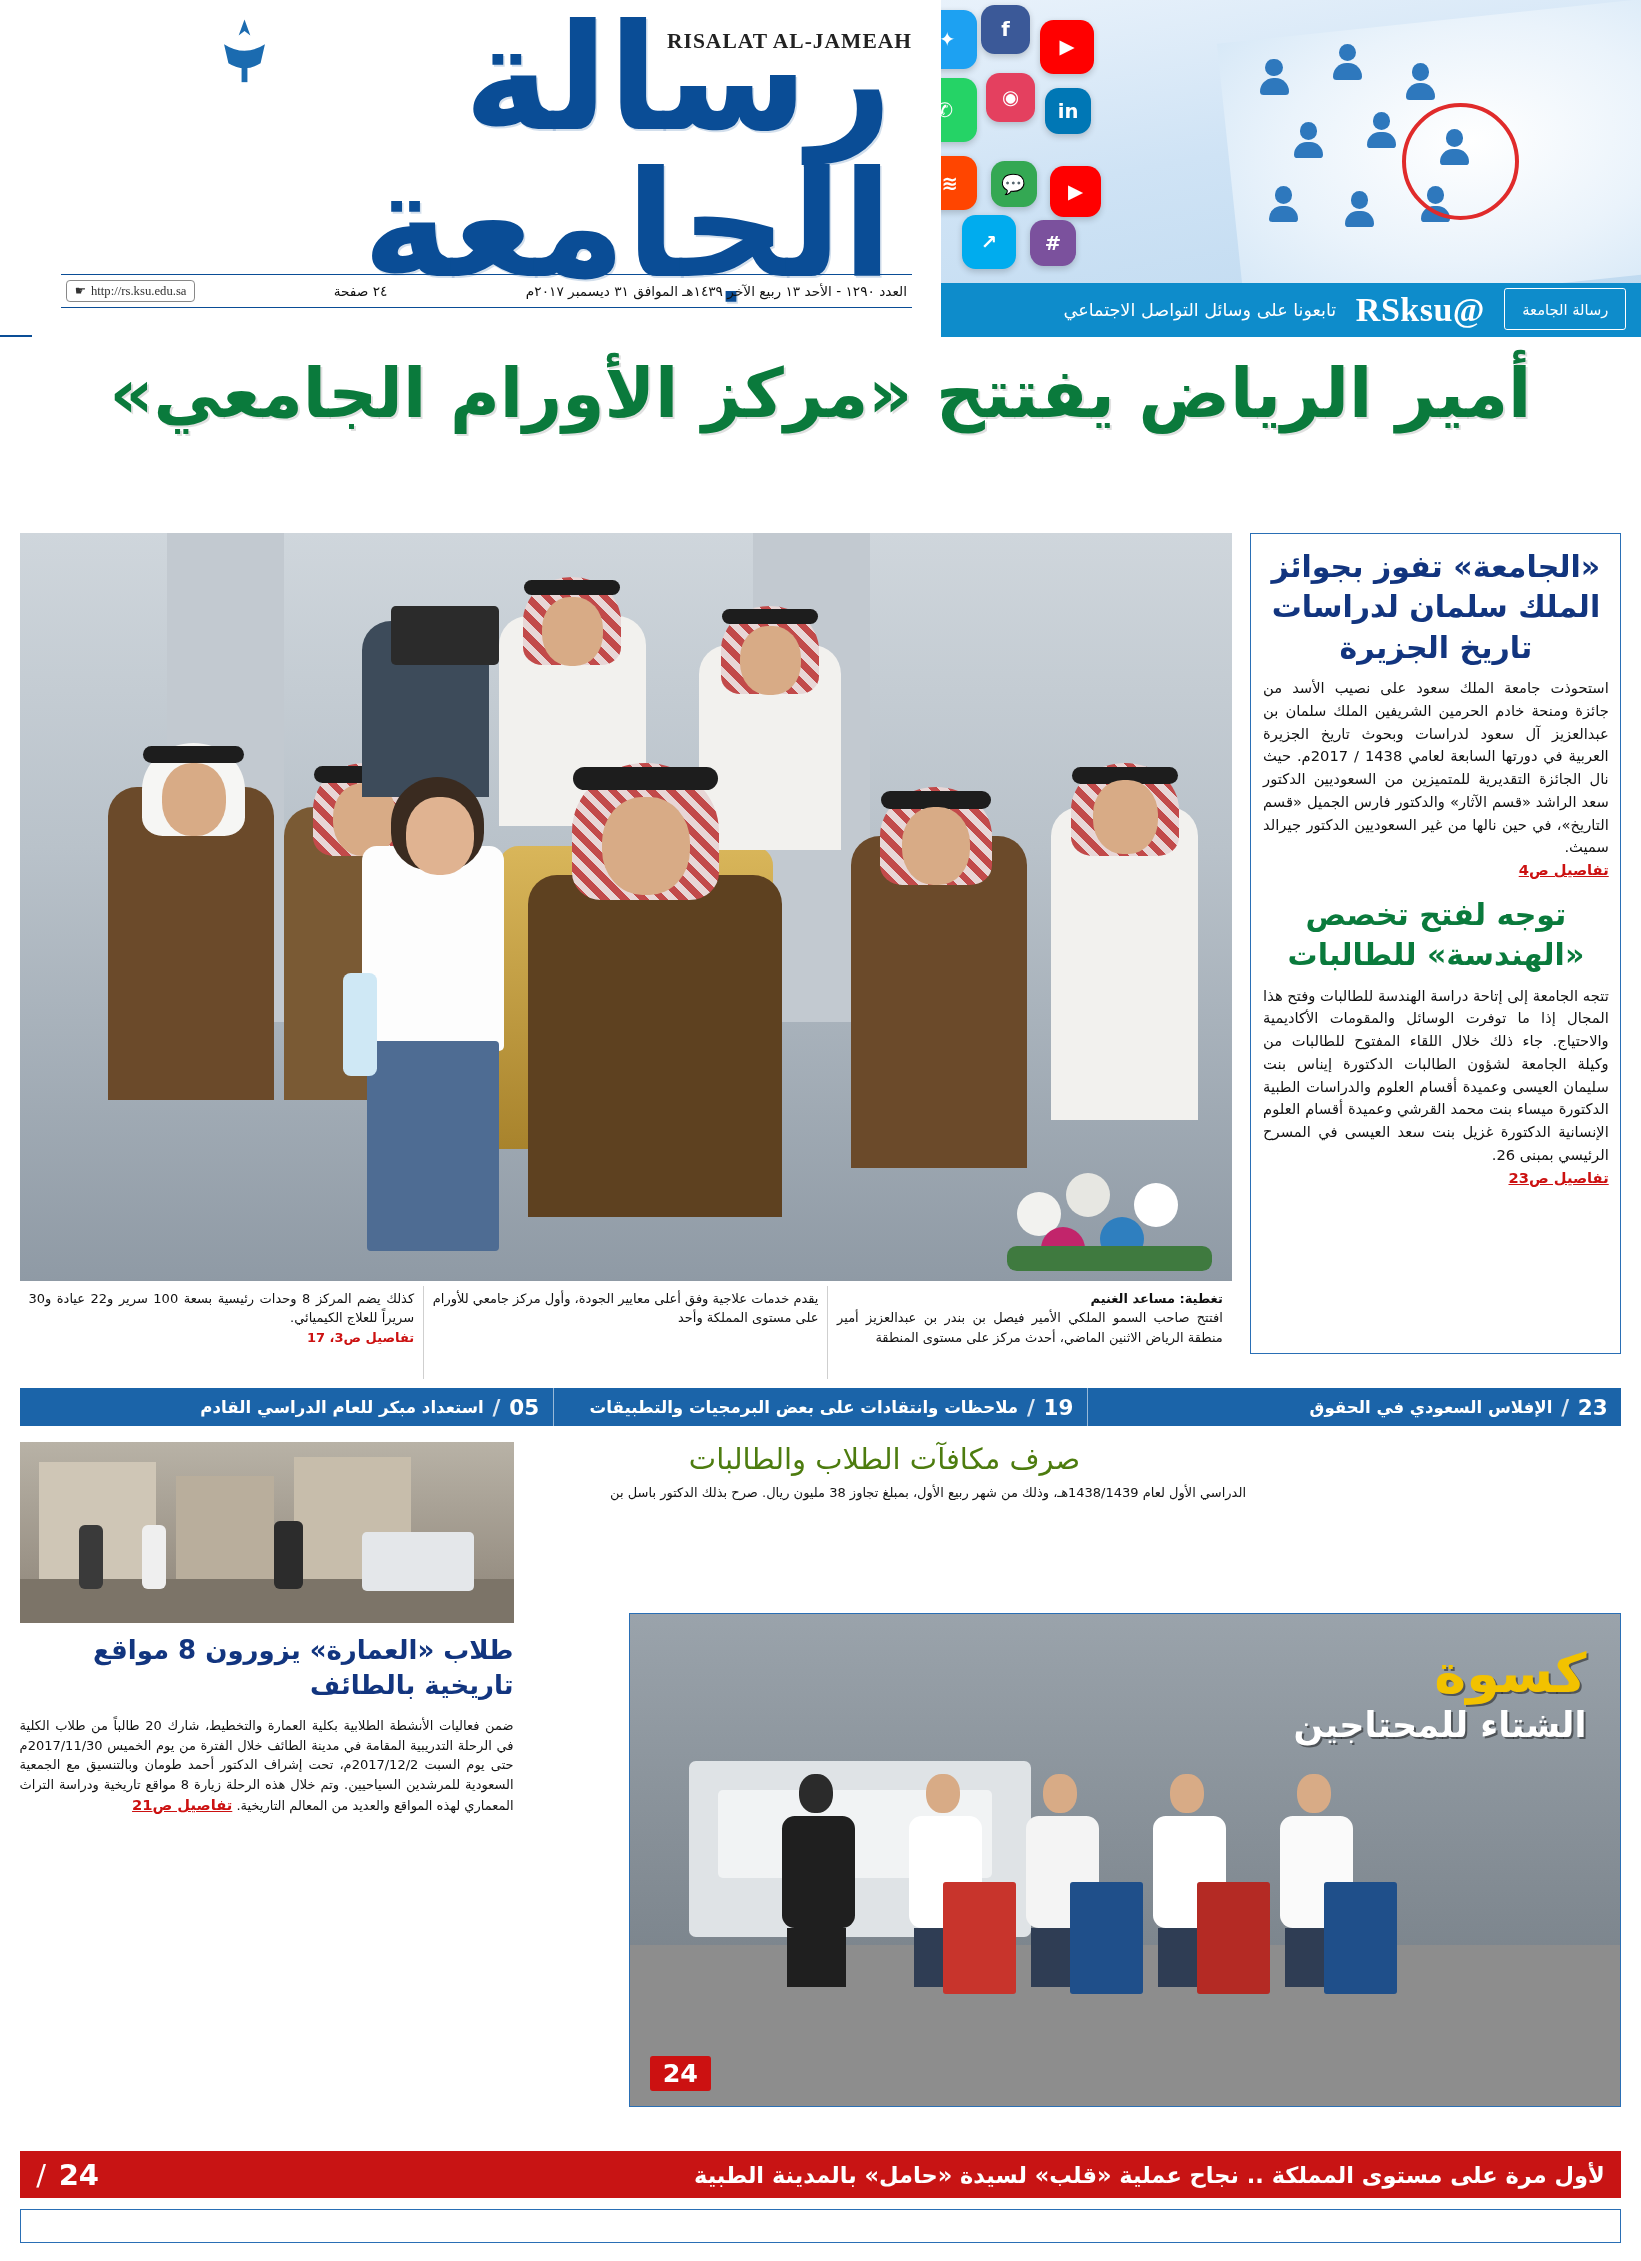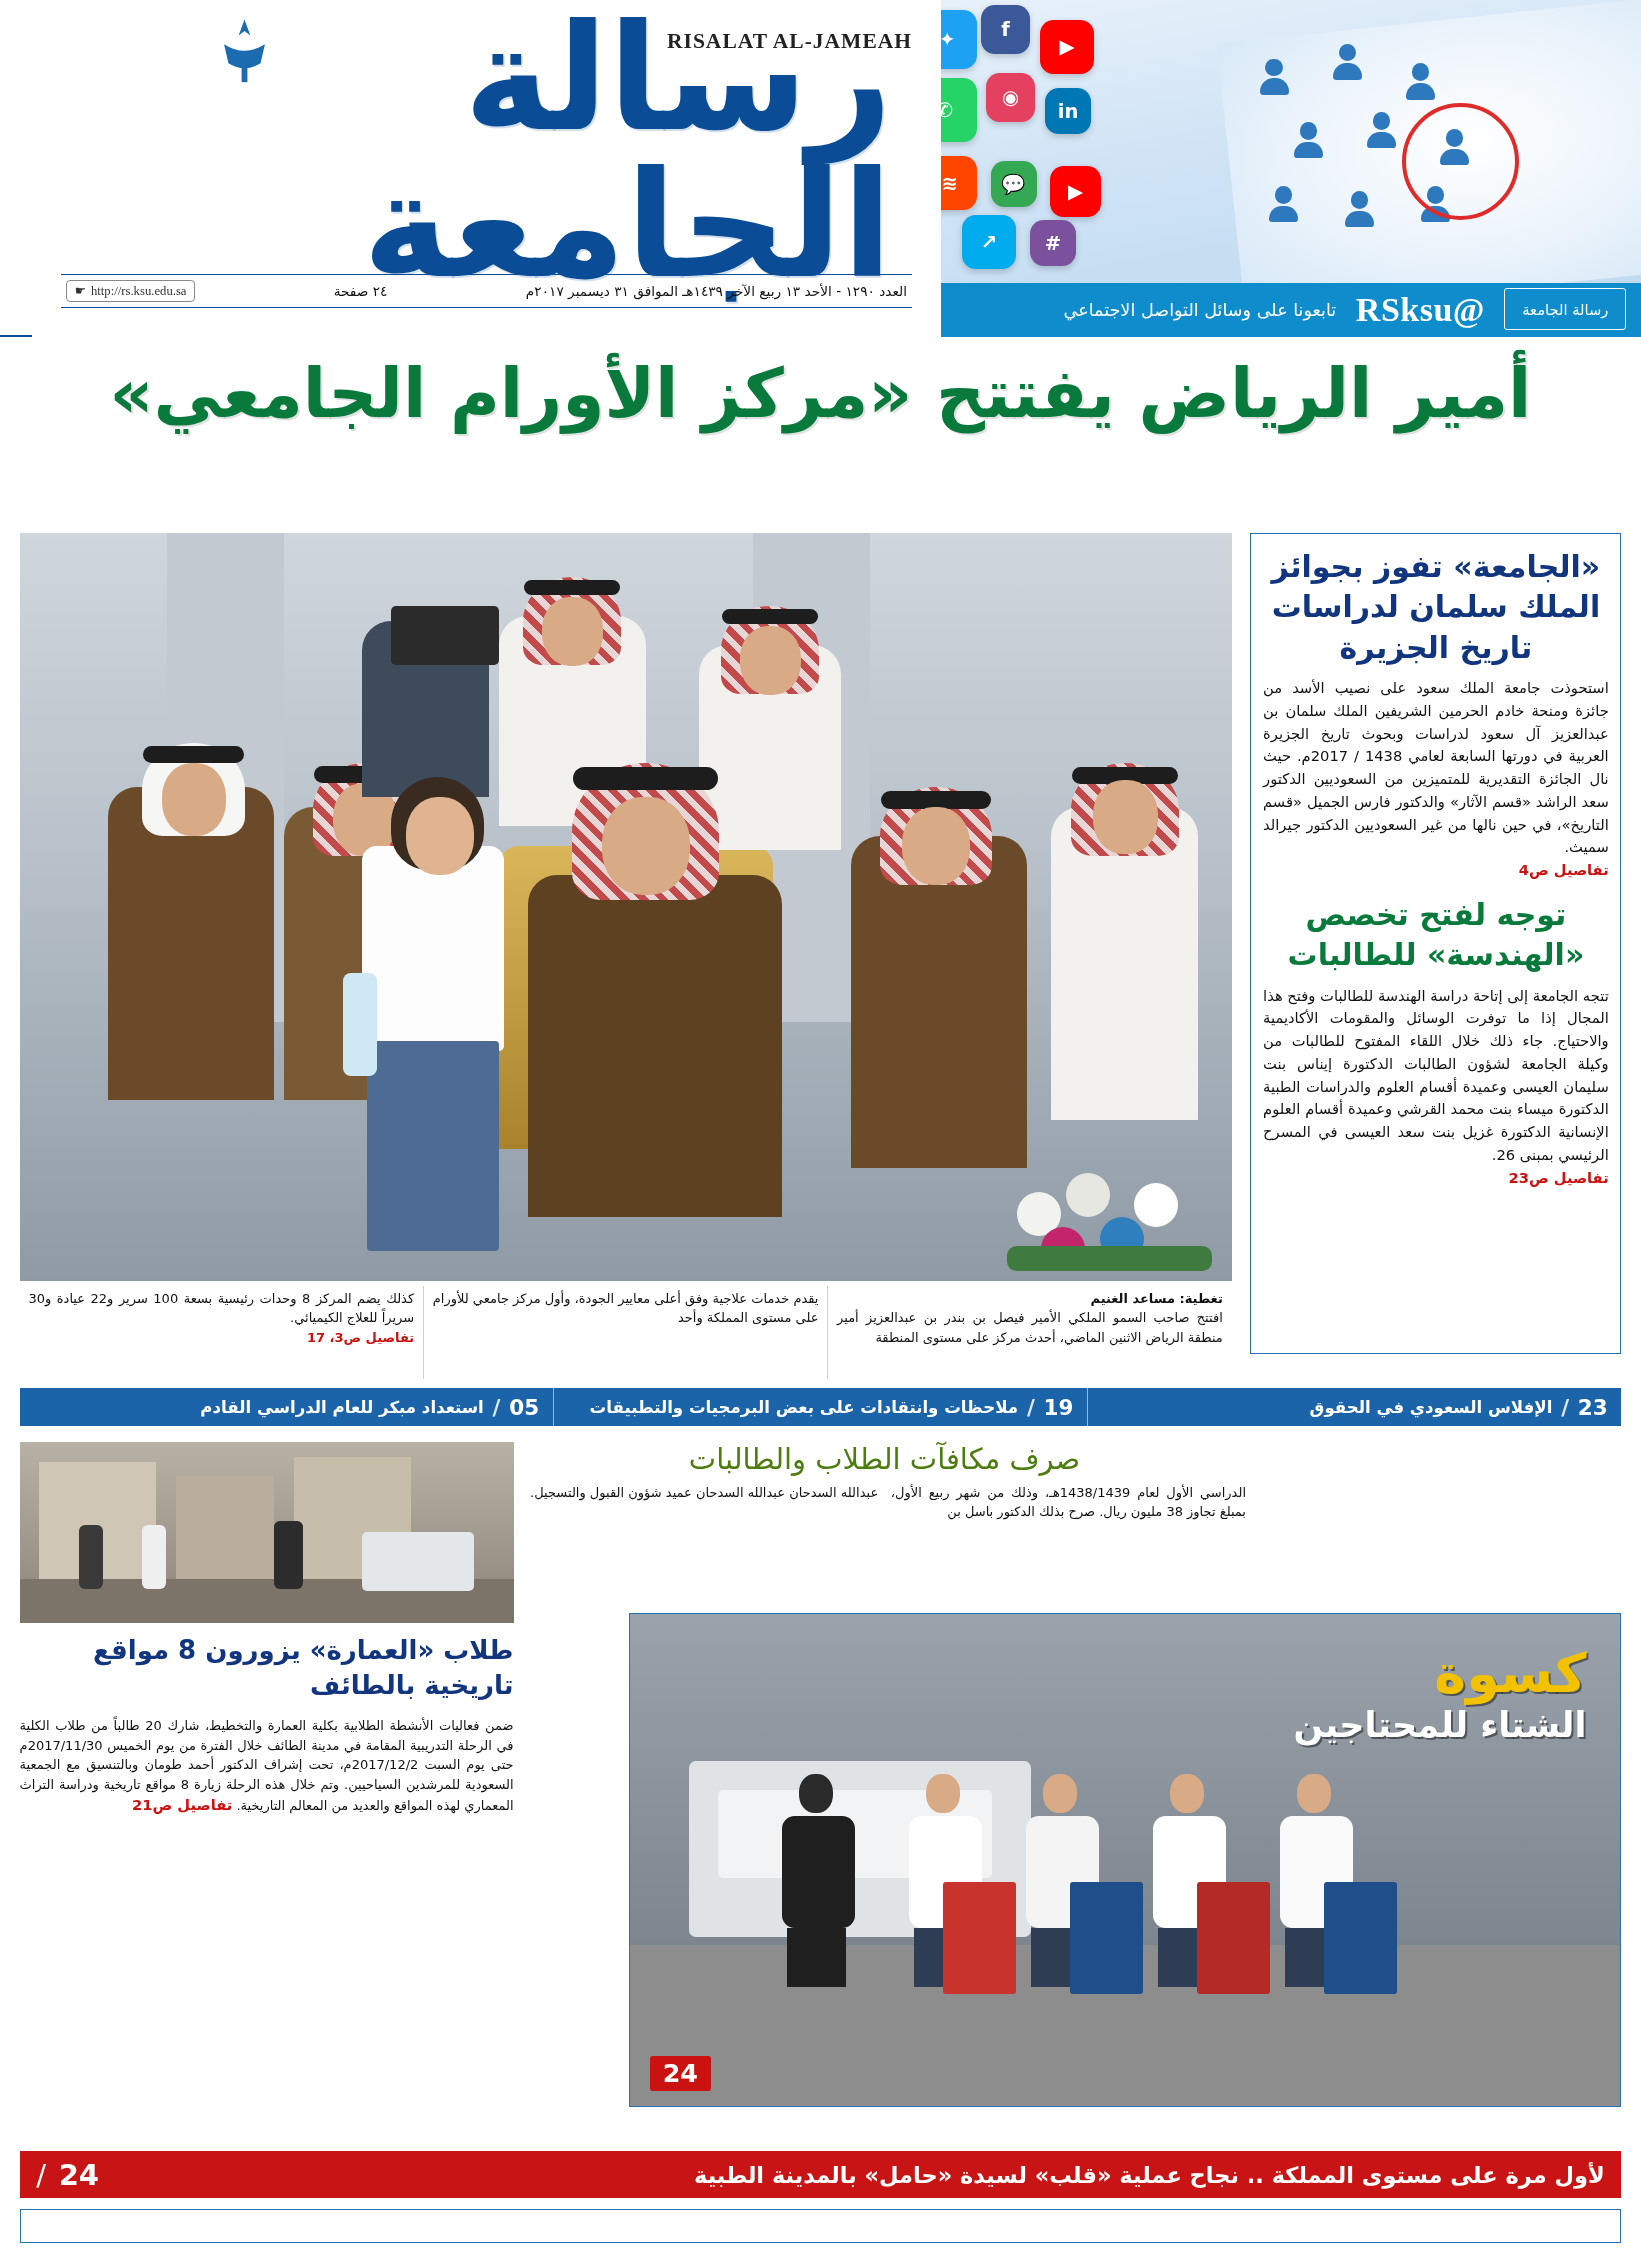--- a/index.html
+++ b/index.html
@@ -106,21 +106,21 @@
   }
   .side-title {
     color:#12357f; font-size:30px; font-weight:bold; line-height:1.35;
     text-align:center; margin-bottom:8.8px;
   }
   .side-title.green { color:#0a7a3c; }
   .side-body {
     font-size:14.7px; line-height:1.55; color:#111; text-align:justify;
     text-align-last:right;
   }
-  .more-link { color:#cc1111; font-weight:bold; font-size:14.7px; }
+  .more-link { color:#cc1111; font-weight:bold; font-size:14.7px;text-decoration:underline; }
   .side-sep { height:12.7px; }
 
   
   .mainphoto {
     position:absolute; left:19.6px; top:533px; width:1212px; height:748px;
     background:linear-gradient(160deg,#9fb0c4,#6b7f96);
     overflow:hidden;
   }
   .mp-wall { position:absolute; inset:0; background:
       linear-gradient(180deg,#cfd6dc 0%, #b9c2ca 42%, #8f9aa5 100%); }
@@ -436,24 +436,20 @@
     <div class="p-gh"></div>
       <div class="p-agal"></div>
       <div class="p-head"></div>
       <div class="p-thobe"></div>
   </div>
 
   <div class="mid-center">
     <div class="title">صرف مكافآت الطلاب والطالبات</div>
     <div class="cols">
       <div>الدراسي الأول لعام 1438/1439هـ، وذلك من شهر ربيع الأول، بمبلغ تجاوز 38 مليون ريال. صرح بذلك الدكتور باسل بن</div>
-      <div>
-        <span>عبدالله السدحان</span>
-        <span>عبدالله السدحان عميد شؤون القبول والتسجيل.</span>
-      </div>
     </div>
   </div>
 
   <div class="mid-left">
     <div class="mid-photo2">
       <div class="ruin" style="left:19.6px;top:19.6px;width:117px;height:147px;"></div>
       <div class="ruin" style="left:156px;top:34px;width:98px;height:132px;background:#b9ae9c;"></div>
       <div class="ruin" style="left:274px;top:14.7px;width:117px;height:152px;background:#c7bdab;"></div>
       <div style="position:absolute;left:0;bottom:0;width:494px;height:44px;background:#7c7468;"></div>
       <div style="position:absolute;left:59px;bottom:34px;width:24.4px;height:64px;background:#3a3a3a;border-radius:5.9px;"></div>

